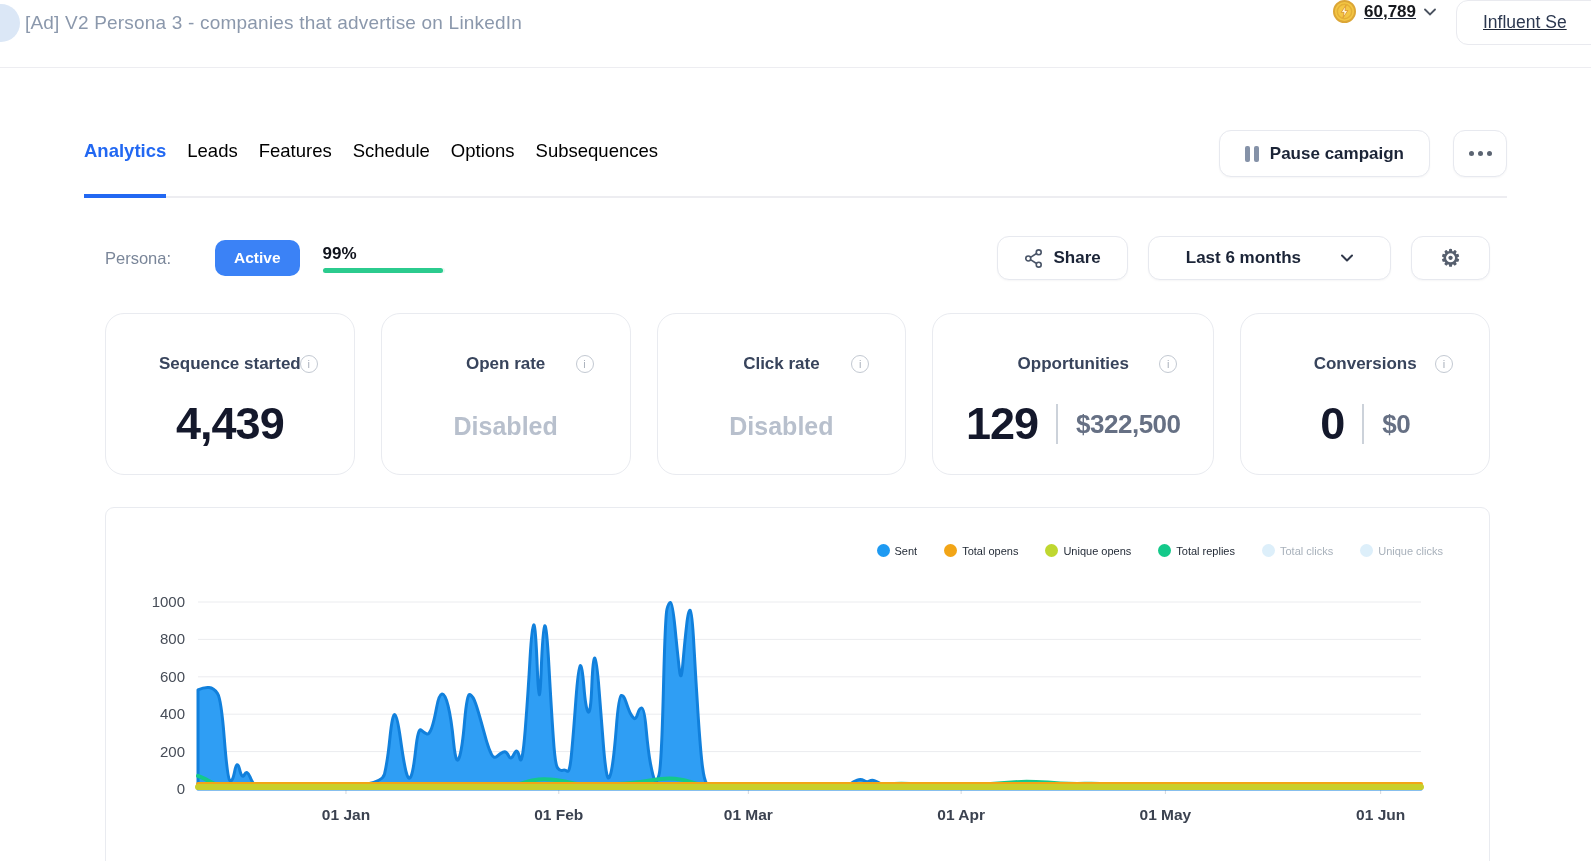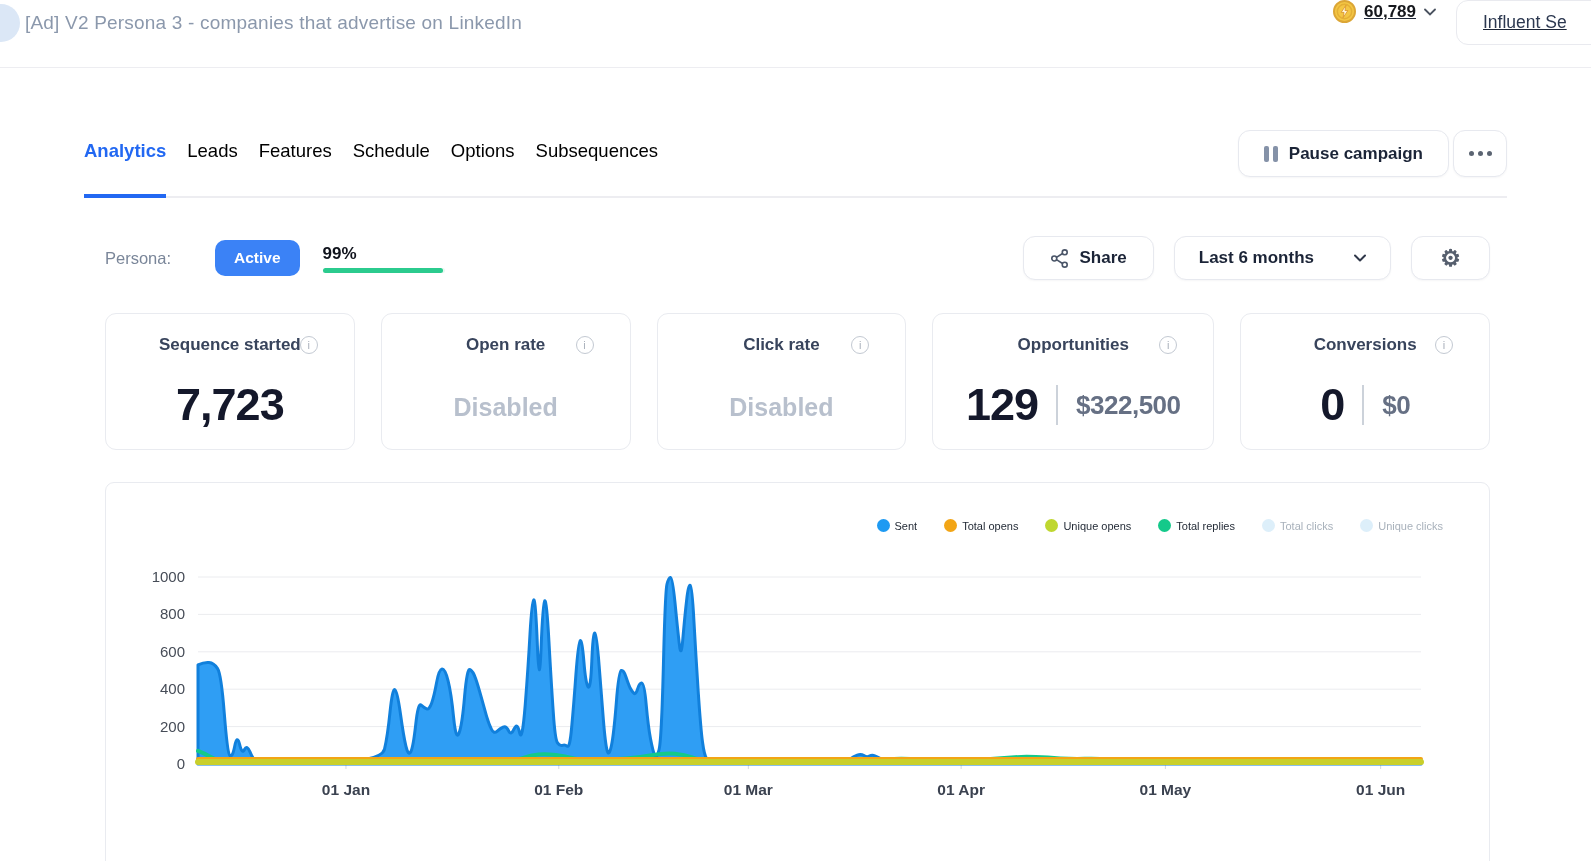--- a/index.html
+++ b/index.html
@@ -29,21 +29,21 @@
   .main { padding:0 84px; }
   .inset { margin-left:21px; margin-right:17px; }
 
   
   .tabs-row { margin-top:62px; display:flex; align-items:flex-start;
     justify-content:space-between; border-bottom:2px solid #ededf1; }
   .tabs { display:flex; gap:21px; padding-top:10px; }
   .tab { font-size:18.5px; font-weight:500; color:#000000; padding-bottom:32px;
     border-bottom:4px solid transparent; margin-bottom:-2px; cursor:pointer; }
   .tab.active { color:#2268f2; font-weight:bold; border-bottom-color:#2268f2; }
-  .tabs-actions { display:flex; gap:4px; padding-bottom:18px; }
+  .tabs-actions { display:flex; gap:23px; padding-bottom:18px; }
   .pill-btn { height:47px; background:#fff; border:1px solid #e7e9ef; border-radius:12px;
     display:flex; align-items:center; justify-content:center; gap:11px; cursor:pointer;
     font-family:inherit; font-size:17px; font-weight:bold; color:#1b2437;
     box-shadow:0 1px 2px rgba(20,30,60,.04); }
   .pause-btn { padding:0 25px; }
   .pause-icon { display:flex; gap:4px; }
   .pause-icon span { width:5px; height:16px; border-radius:2px; background:#8592a8; }
   .more-btn { width:54px; }
   .more-dots { display:flex; gap:4px; }
   .more-dots span { width:5px; height:5px; border-radius:50%; background:#5b6472; }
@@ -54,28 +54,28 @@
   .status-badge { margin-left:44px; height:36px; padding:0 19px; border-radius:10px;
     display:flex; align-items:center; font-size:15.5px; font-weight:bold; color:#fff;
     background:#1b6ef3; cursor:pointer; }
   .progress-wrap { margin-left:23px; display:flex; flex-direction:column; }
   .progress-text { font-size:17px; font-weight:bold; color:#10131c; margin-bottom:4px; }
   .progress-track { width:122px; height:5px; border-radius:3px; background:#e9f7f1; }
   .progress-fill { height:100%; border-radius:3px; background:#2bcb8e; }
   .status-actions { margin-left:auto; display:flex; align-items:center; gap:20px; }
   .share-btn { padding:0 26px; height:44px; }
   .share-icon { width:19px; height:19px; display:block; }
-  .range-btn { padding:0 24px; height:44px; gap:40px; }
+  .range-btn { padding:0 37px; height:44px; gap:40px; }
   .gear-btn { width:79px; height:44px; margin-left:0; }
   .gear-icon { font-size:23px; color:#565f6e; line-height:1; }
 
   
   .cards-row { margin-top:33px; display:flex; gap:26px; }
-  .stat-card { flex:1; height:137px; background:#fff; border:1px solid #e9ebf0;
-    border-radius:11px; padding-top:21px; }
+  .stat-card { flex:1; height:162px; background:#fff; border:1px solid #e9ebf0;
+    border-radius:19px; padding-top:40px; }
   .stat-card.wide { flex:1.13; }
   .card-label-row { position:relative; display:flex; justify-content:center; align-items:center; }
   .card-label { font-size:17px; font-weight:bold; color:#38445c; }
   .info-icon { position:absolute; right:36px; top:1px; width:18px; height:18px;
     border:1.4px solid #c3c9d2; border-radius:50%; color:#aab1bc; font-size:11px;
     display:flex; align-items:center; justify-content:center; font-style:normal; }
   .info-icon::after { content:"i"; }
   .card-value-row { margin-top:24px; display:flex; align-items:center; justify-content:center; }
   .card-value { font-size:45px; font-weight:bold; color:#14182b; letter-spacing:-1px; }
   .card-value.disabled { font-size:25px; color:#b8c0cd; letter-spacing:0; margin-top:14px; }
@@ -177,21 +177,21 @@
     </div>
   </div>
 
   <div class="cards-row inset">
     <div class="stat-card">
       <div class="card-label-row">
         <span class="card-label">Sequence started</span>
         <span class="info-icon"></span>
       </div>
       <div class="card-value-row">
-        <span class="card-value">7,723</span>
+        <span class="card-value">4,439</span>
       </div>
     </div>
     <div class="stat-card">
       <div class="card-label-row">
         <span class="card-label">Open rate</span>
         <span class="info-icon"></span>
       </div>
       <div class="card-value-row">
         <span class="card-value disabled">Disabled</span>
       </div>

